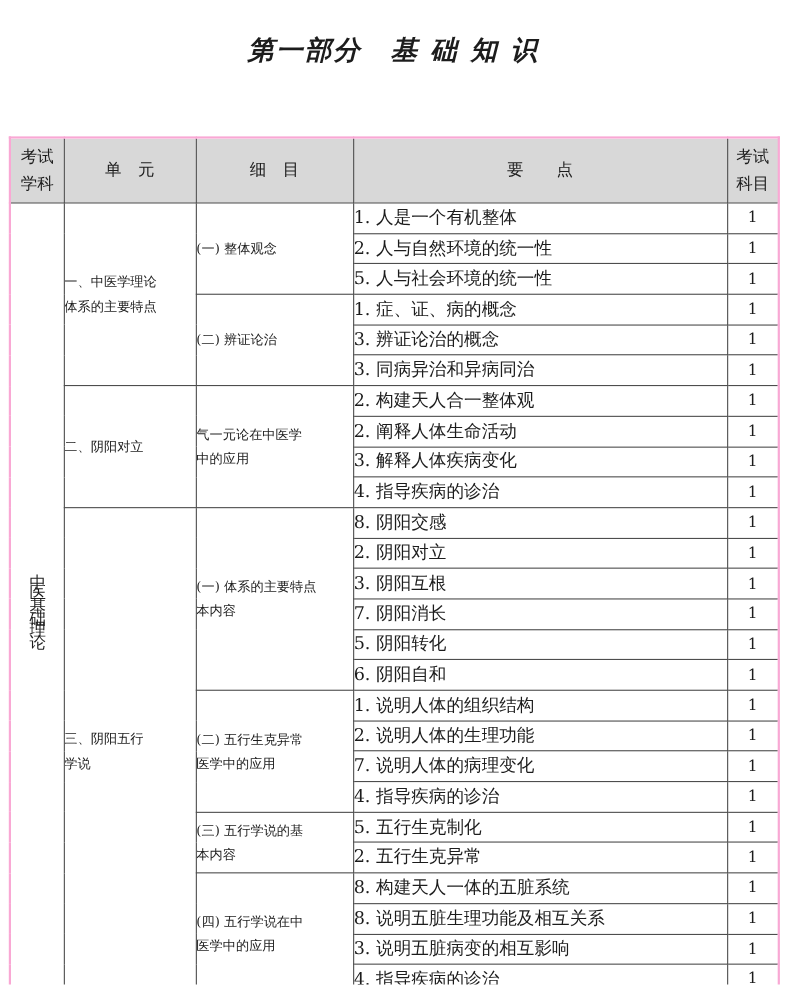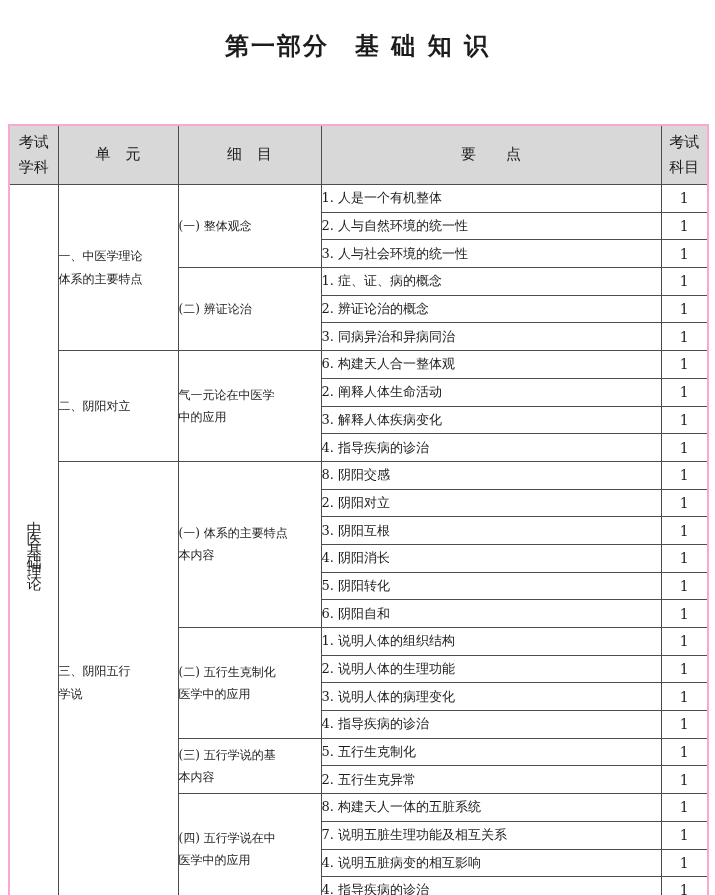--- a/index.html
+++ b/index.html
@@ -23,20 +23,21 @@
     top: 30px;
     left: 0;
     width: 715px;
     text-align: center;
     font-family: "DejaVu Sans", "Liberation Sans", sans-serif;
     font-weight: bold;
     font-size: 24px;
     letter-spacing: 2px;
     white-space: pre;
     margin: 0;
+    font-style: italic;
   }
   table.syllabus {
     position: absolute;
     left: 8px;
     top: 124px;
     width: 699px;
     border-collapse: collapse;
     table-layout: fixed;
     border: 2px solid #f9a8d4;
   }
@@ -73,21 +74,21 @@
     vertical-align: middle;
     text-align: left;
     font-size: 12px;
     padding: 0 6px 0 7px;
     line-height: 1.85;
     white-space: pre-line;
   }
   td.point-cell {
     vertical-align: middle;
     text-align: left;
-    font-size: 13px;
+    font-size: 16px;
     padding-left: 7px;
     white-space: nowrap;
   }
   td.score-cell {
     vertical-align: middle;
     text-align: center;
     font-size: 14px;
   }
 </style>
 </head>
@@ -123,41 +124,41 @@
 体系的主要特点</td>
           <td class="detail-cell" rowspan="3">(一) 整体观念</td>
           <td class="point-cell">1. 人是一个有机整体</td>
           <td class="score-cell">1</td>
         </tr>
         <tr>
           <td class="point-cell">2. 人与自然环境的统一性</td>
           <td class="score-cell">1</td>
         </tr>
         <tr>
-          <td class="point-cell">3. 人与社会环境的统一性</td>
+          <td class="point-cell">5. 人与社会环境的统一性</td>
           <td class="score-cell">1</td>
         </tr>
         <tr>
           <td class="detail-cell" rowspan="3">(二) 辨证论治</td>
           <td class="point-cell">1. 症、证、病的概念</td>
           <td class="score-cell">1</td>
         </tr>
         <tr>
-          <td class="point-cell">2. 辨证论治的概念</td>
+          <td class="point-cell">3. 辨证论治的概念</td>
           <td class="score-cell">1</td>
         </tr>
         <tr>
           <td class="point-cell">3. 同病异治和异病同治</td>
           <td class="score-cell">1</td>
         </tr>
         <tr>
           <td class="unit-cell" rowspan="4">二、阴阳对立</td>
           <td class="detail-cell" rowspan="4">气一元论在中医学
 中的应用</td>
-          <td class="point-cell">6. 构建天人合一整体观</td>
+          <td class="point-cell">2. 构建天人合一整体观</td>
           <td class="score-cell">1</td>
         </tr>
         <tr>
           <td class="point-cell">2. 阐释人体生命活动</td>
           <td class="score-cell">1</td>
         </tr>
         <tr>
           <td class="point-cell">3. 解释人体疾病变化</td>
           <td class="score-cell">1</td>
         </tr>
@@ -175,43 +176,43 @@
         </tr>
         <tr>
           <td class="point-cell">2. 阴阳对立</td>
           <td class="score-cell">1</td>
         </tr>
         <tr>
           <td class="point-cell">3. 阴阳互根</td>
           <td class="score-cell">1</td>
         </tr>
         <tr>
-          <td class="point-cell">4. 阴阳消长</td>
+          <td class="point-cell">7. 阴阳消长</td>
           <td class="score-cell">1</td>
         </tr>
         <tr>
           <td class="point-cell">5. 阴阳转化</td>
           <td class="score-cell">1</td>
         </tr>
         <tr>
           <td class="point-cell">6. 阴阳自和</td>
           <td class="score-cell">1</td>
         </tr>
         <tr>
-          <td class="detail-cell" rowspan="4">(二) 五行生克制化
+          <td class="detail-cell" rowspan="4">(二) 五行生克异常
 医学中的应用</td>
           <td class="point-cell">1. 说明人体的组织结构</td>
           <td class="score-cell">1</td>
         </tr>
         <tr>
           <td class="point-cell">2. 说明人体的生理功能</td>
           <td class="score-cell">1</td>
         </tr>
         <tr>
-          <td class="point-cell">3. 说明人体的病理变化</td>
+          <td class="point-cell">7. 说明人体的病理变化</td>
           <td class="score-cell">1</td>
         </tr>
         <tr>
           <td class="point-cell">4. 指导疾病的诊治</td>
           <td class="score-cell">1</td>
         </tr>
         <tr>
           <td class="detail-cell" rowspan="2">(三) 五行学说的基
 本内容</td>
           <td class="point-cell">5. 五行生克制化</td>
@@ -221,25 +222,25 @@
           <td class="point-cell">2. 五行生克异常</td>
           <td class="score-cell">1</td>
         </tr>
         <tr>
           <td class="detail-cell" rowspan="4">(四) 五行学说在中
 医学中的应用</td>
           <td class="point-cell">8. 构建天人一体的五脏系统</td>
           <td class="score-cell">1</td>
         </tr>
         <tr>
-          <td class="point-cell">7. 说明五脏生理功能及相互关系</td>
-          <td class="score-cell">1</td>
-        </tr>
-        <tr>
-          <td class="point-cell">4. 说明五脏病变的相互影响</td>
+          <td class="point-cell">8. 说明五脏生理功能及相互关系</td>
+          <td class="score-cell">1</td>
+        </tr>
+        <tr>
+          <td class="point-cell">3. 说明五脏病变的相互影响</td>
           <td class="score-cell">1</td>
         </tr>
         <tr>
           <td class="point-cell">4. 指导疾病的诊治</td>
           <td class="score-cell">1</td>
         </tr>
       </tbody>
   </table>
 
 </div>

